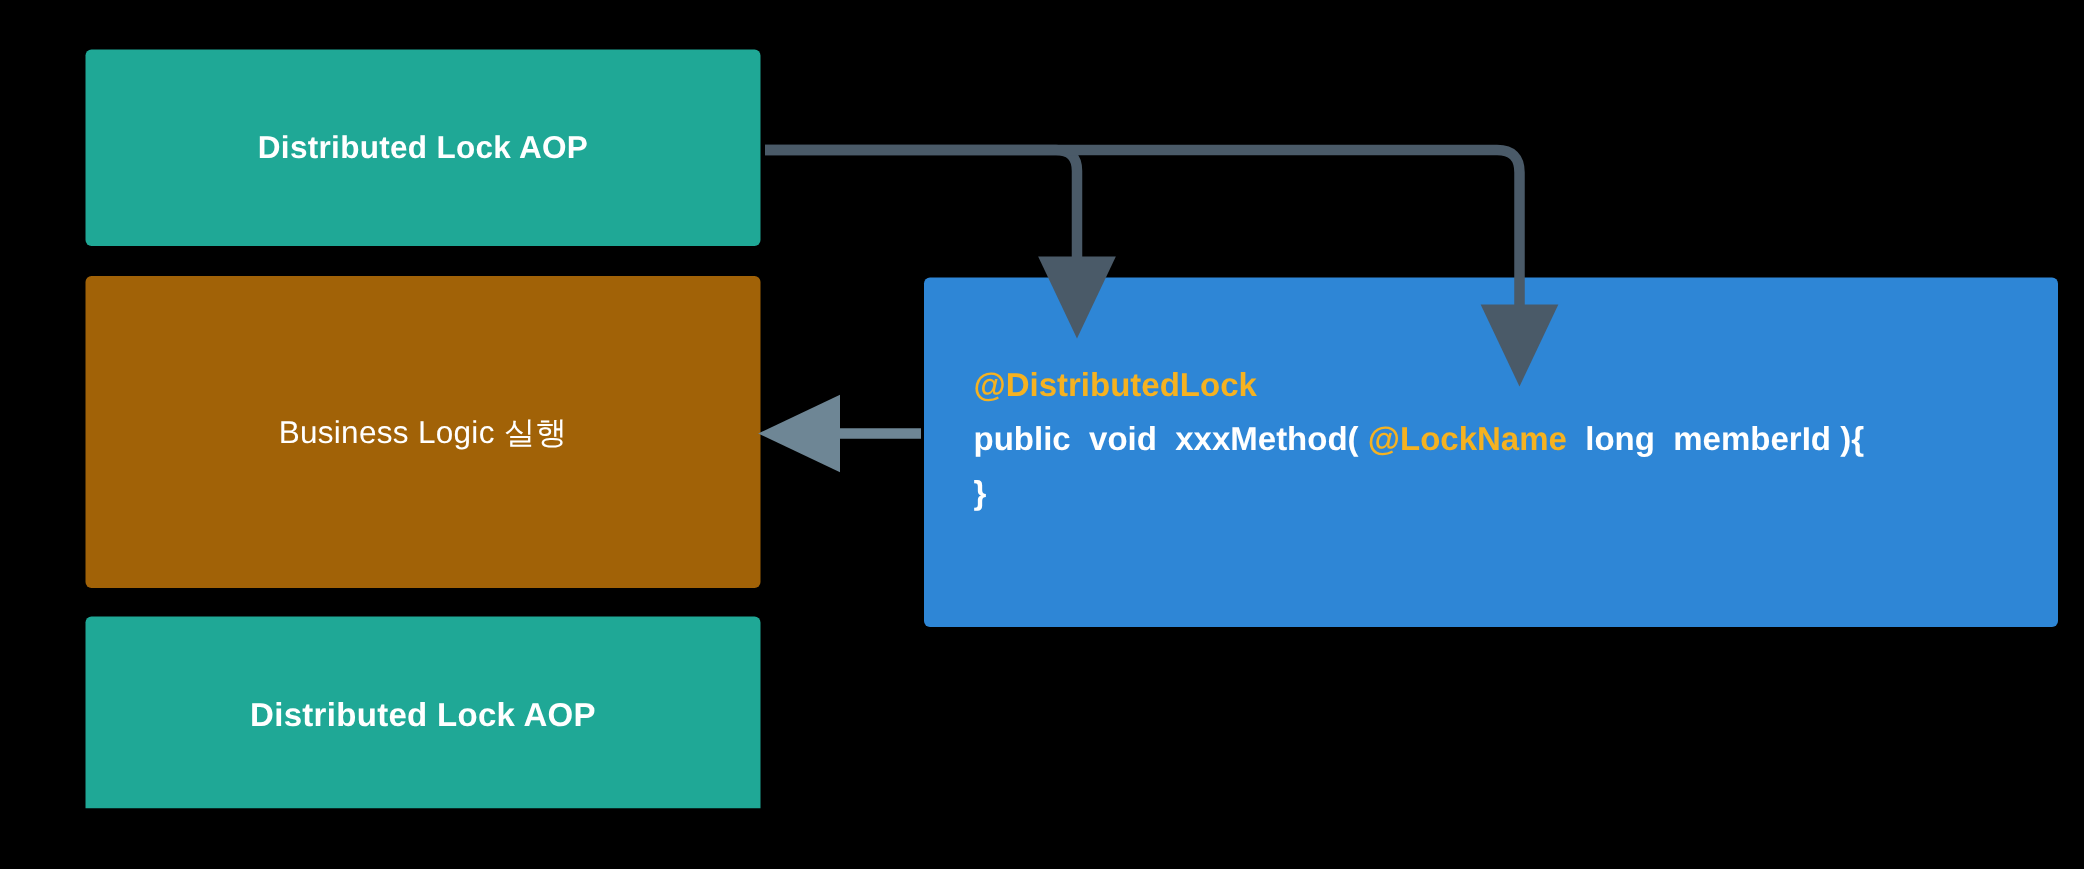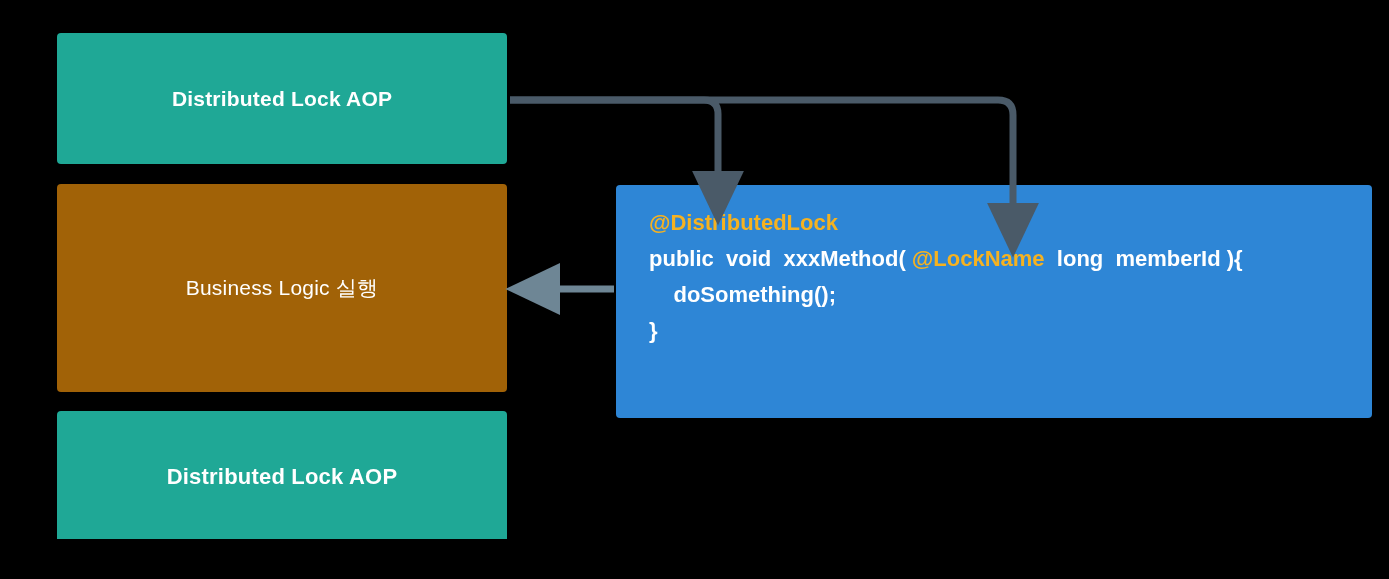--- a/index.html
+++ b/index.html
@@ -56,21 +56,21 @@
   }
   #code-block {
     position: absolute;
     left: 596px;
     top: 185px;
     width: 756px;
     height: 233px;
     background: #2E86D6;
     border-radius: 4px;
     box-sizing: border-box;
-    padding: 20px 0 0 33px;
+    padding: 54px 0 0 33px;
   }
   .code-line {
     font-family: "Liberation Sans", sans-serif;
     font-size: 22px;
     font-weight: bold;
     line-height: 36px;
     white-space: pre;
     color: #ffffff;
   }
   .tok-annotation { color: #F5B221; }
@@ -109,21 +109,20 @@
   </div>
 
   <div class="box" id="box-aop-bottom">
     <span>Distributed Lock AOP</span>
   </div>
 
   <div id="code-block">
     <div id="code-lines">
         <div class="code-line"><span class="tok-annotation">@DistributedLock</span></div>
         <div class="code-line"><span class="tok-keyword">public</span><span class="tok-plain">  </span><span class="tok-keyword">void</span><span class="tok-plain">  </span><span class="tok-plain">xxxMethod(</span><span class="tok-plain"> </span><span class="tok-annotation">@LockName</span><span class="tok-plain">  </span><span class="tok-keyword">long</span><span class="tok-plain">  </span><span class="tok-plain">memberId</span><span class="tok-plain"> ){</span></div>
-        <div class="code-line"><span class="tok-plain">    doSomething();</span></div>
         <div class="code-line"><span class="tok-plain">}</span></div>
       </div>
   </div>
 
 
   <svg id="connectors" viewBox="0 0 1389 579" xmlns="http://www.w3.org/2000/svg">
     <defs>
       <marker id="arrow-dark" markerWidth="9" markerHeight="9" refX="4.5" refY="4.5" orient="auto" markerUnits="strokeWidth">
         <path d="M0.5,0.8 L8.3,4.5 L0.5,8.2 Z" fill="#4A5A68"></path>
       </marker>

